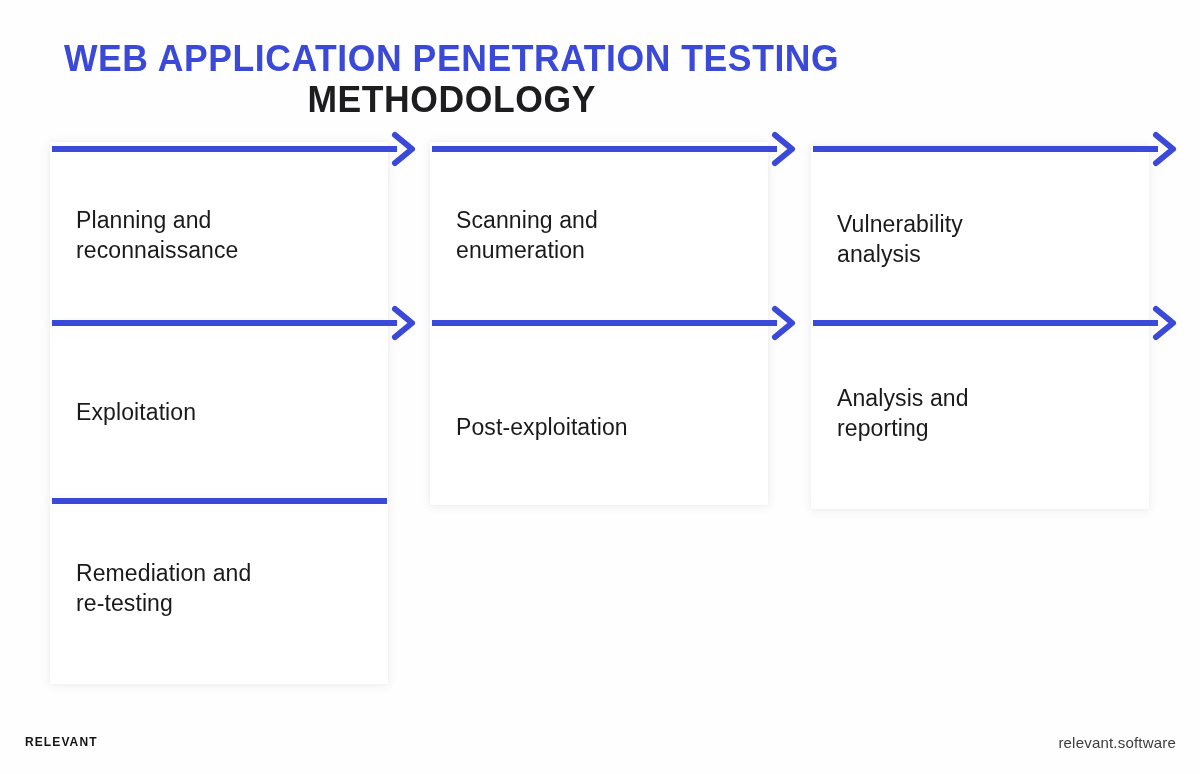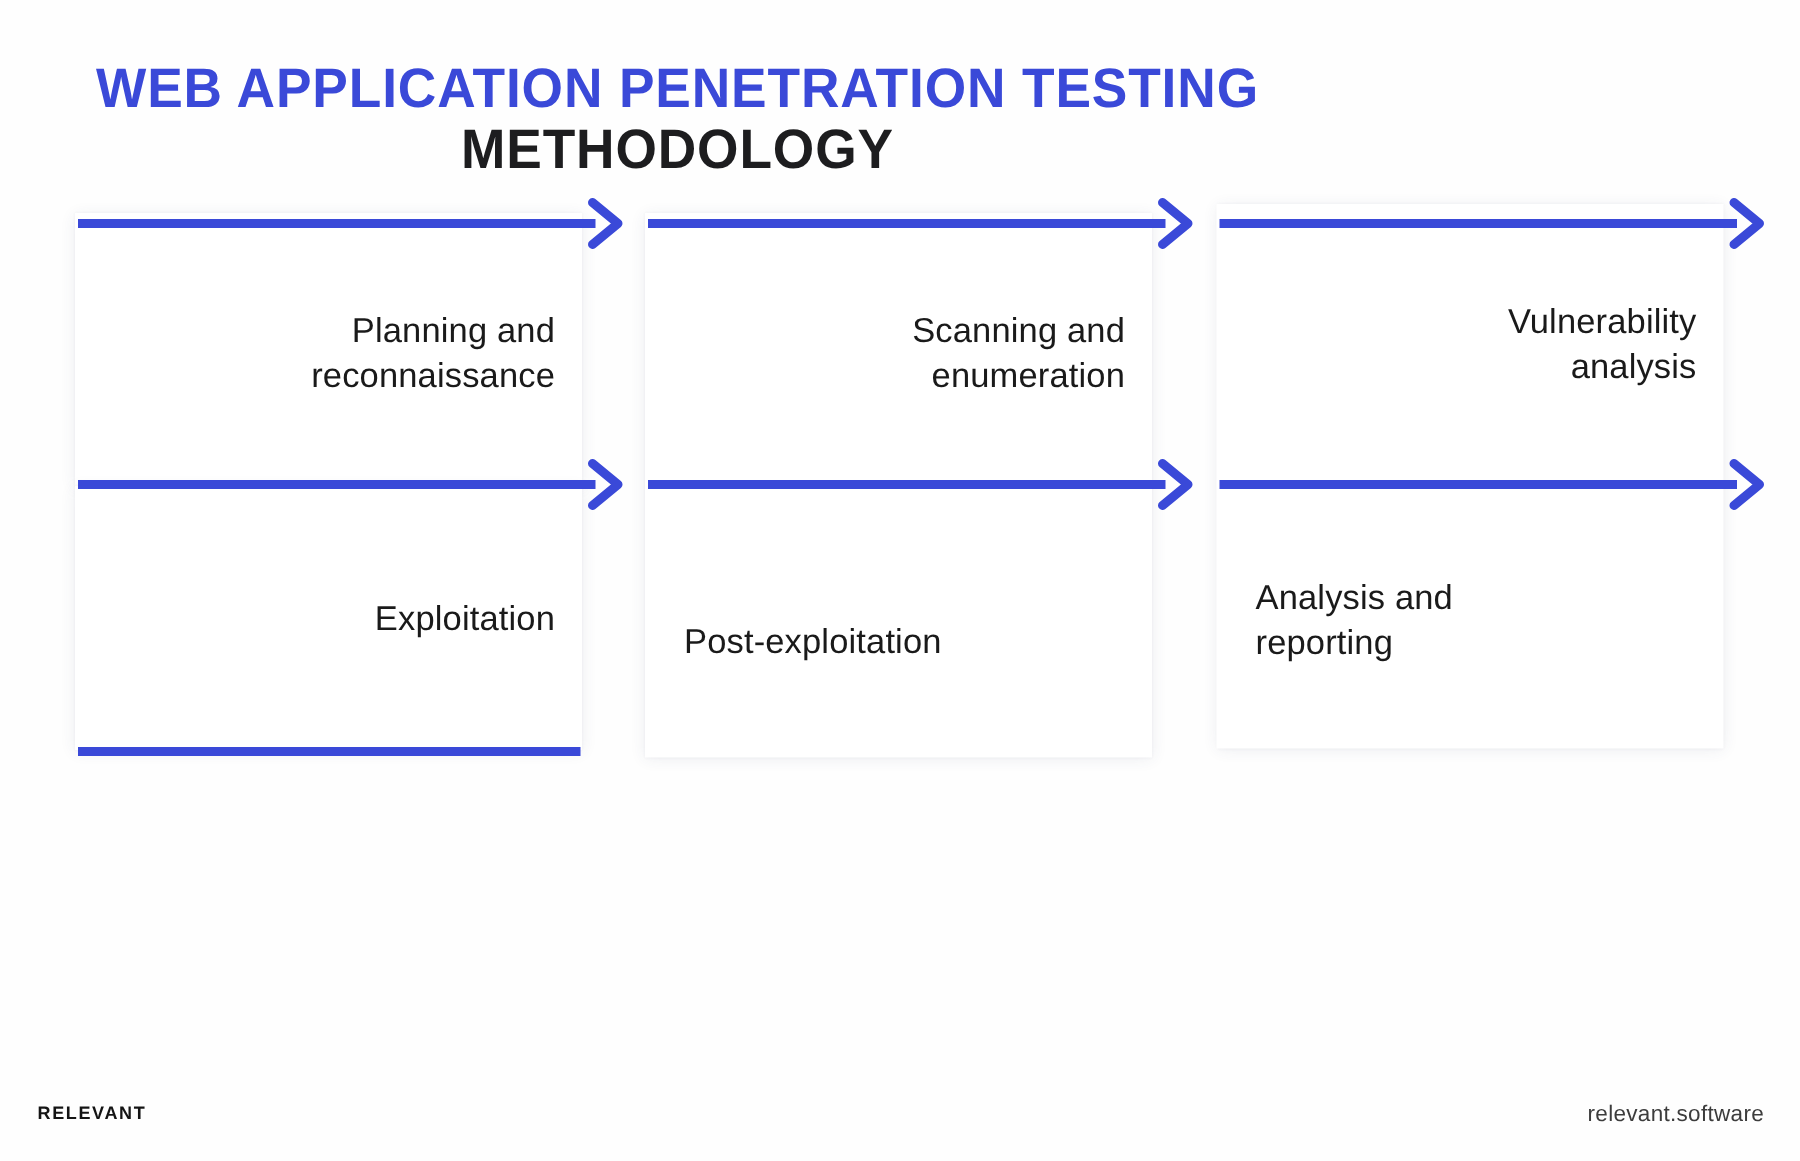--- a/index.html
+++ b/index.html
@@ -61,21 +61,20 @@
     top: 0;
     width: 1200px;
     height: 720px;
   }
 
   .card {
     position: absolute;
     background: #ffffff;
     box-shadow: 0 1px 10px rgba(60, 64, 100, 0.09),
                 0 0 2px rgba(60, 64, 100, 0.06);
-    text-align: right;
   }
 
   .card-label {
     position: absolute;
     left: 26px;
     right: 18px;
     font-size: 23px;
     font-weight: 400;
     line-height: 1.30;
     color: #1a1a1a;
@@ -139,38 +138,42 @@
     <div class="card" style="left:50px; top:142px; width:338px; height:182px;">
       <div class="card-label" style="top:64px;">Planning and
 reconnaissance</div>
     </div>
 
     <div class="card" style="left:430px; top:142px; width:338px; height:363px;">
       <div class="card-label" style="top:64px;">Scanning and
 enumeration</div>
     </div>
 
-    <div class="card" style="left:811px; top:136px; width:338px; height:363px;">
+    <div class="card" style="left:811px; top:146px; width:338px; height:363px;">
       <div class="card-label" style="top:64px;">Vulnerability
 analysis</div>
     </div>
 
     <div class="card" style="left:50px; top:324px; width:338px; height:176px;">
       <div class="card-label" style="top:74px;">Exploitation</div>
     </div>
 
     <div style="position:absolute; left:430px; top:339px; width:338px; height:181px;">
       <div class="card-label" style="top:74px;">Post-exploitation</div>
     </div>
 
     <div style="position:absolute; left:811px; top:324px; width:338px; height:181px;">
       <div class="card-label" style="top:60px;">Analysis and
 reporting</div>
     </div>
 
+    <div class="card" style="left:50px; top:501px; width:338px; height:183px;">
+      <div class="card-label" style="top:58px;">Remediation and
+re-testing</div>
+    </div>
 
     <div class="connector" style="left:52px; top:131px; width:368px;">
       <div class="bar" style="width:345px;"></div>
       <div class="chev" style="left:338px;">
         <svg width="30" height="36" viewBox="0 0 30 36">
           <polyline points="5,4 22,18 5,32" fill="none" stroke="#3a49d8" stroke-width="6" stroke-linecap="round" stroke-linejoin="round"></polyline>
         </svg>
       </div>
     </div>
 

